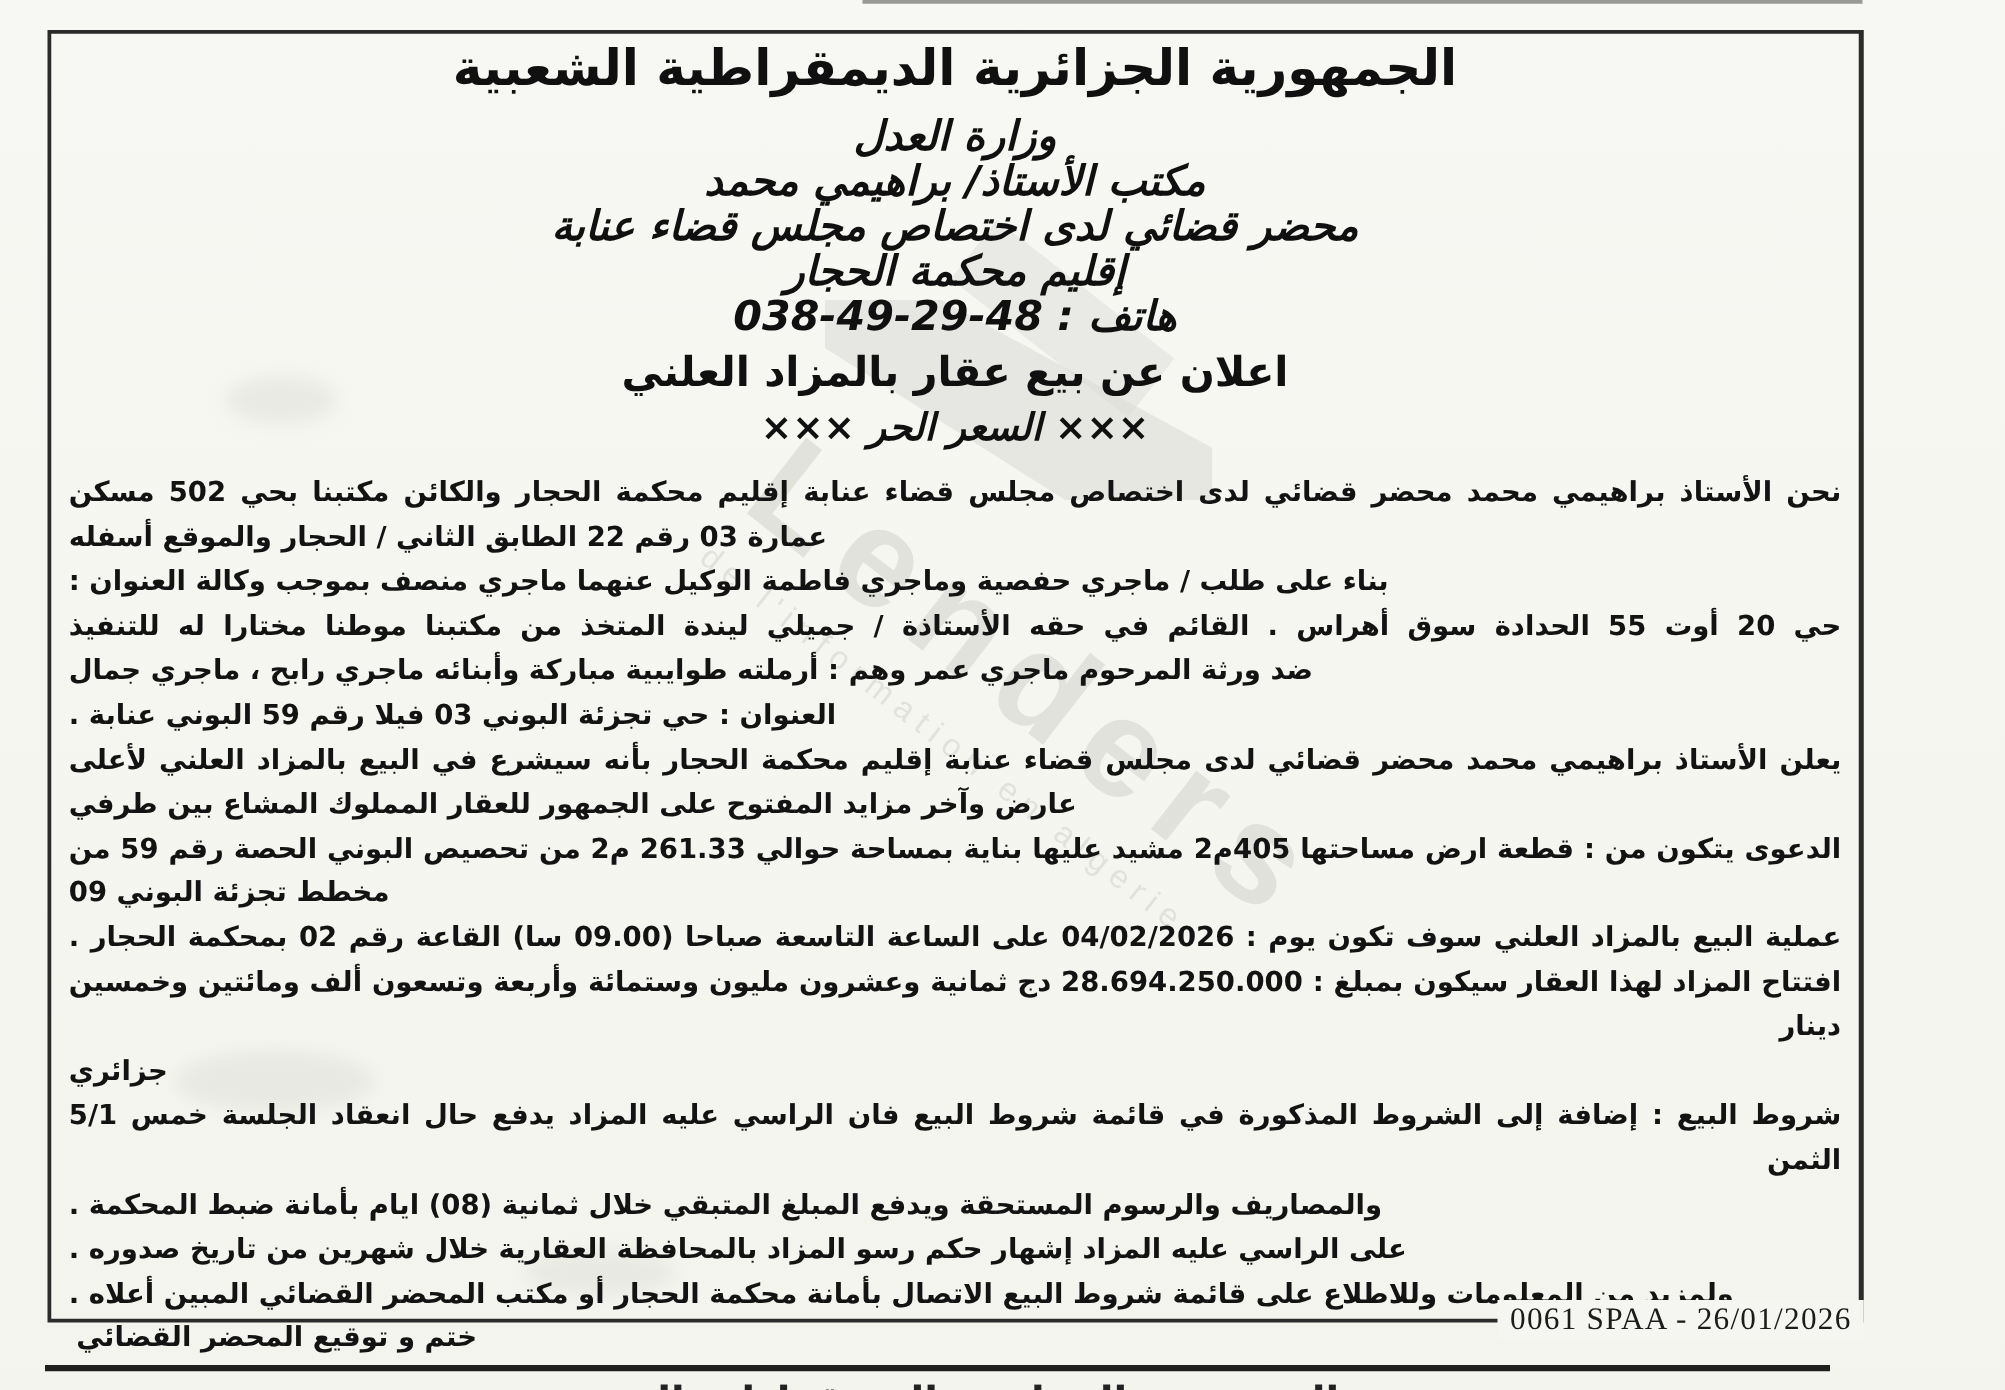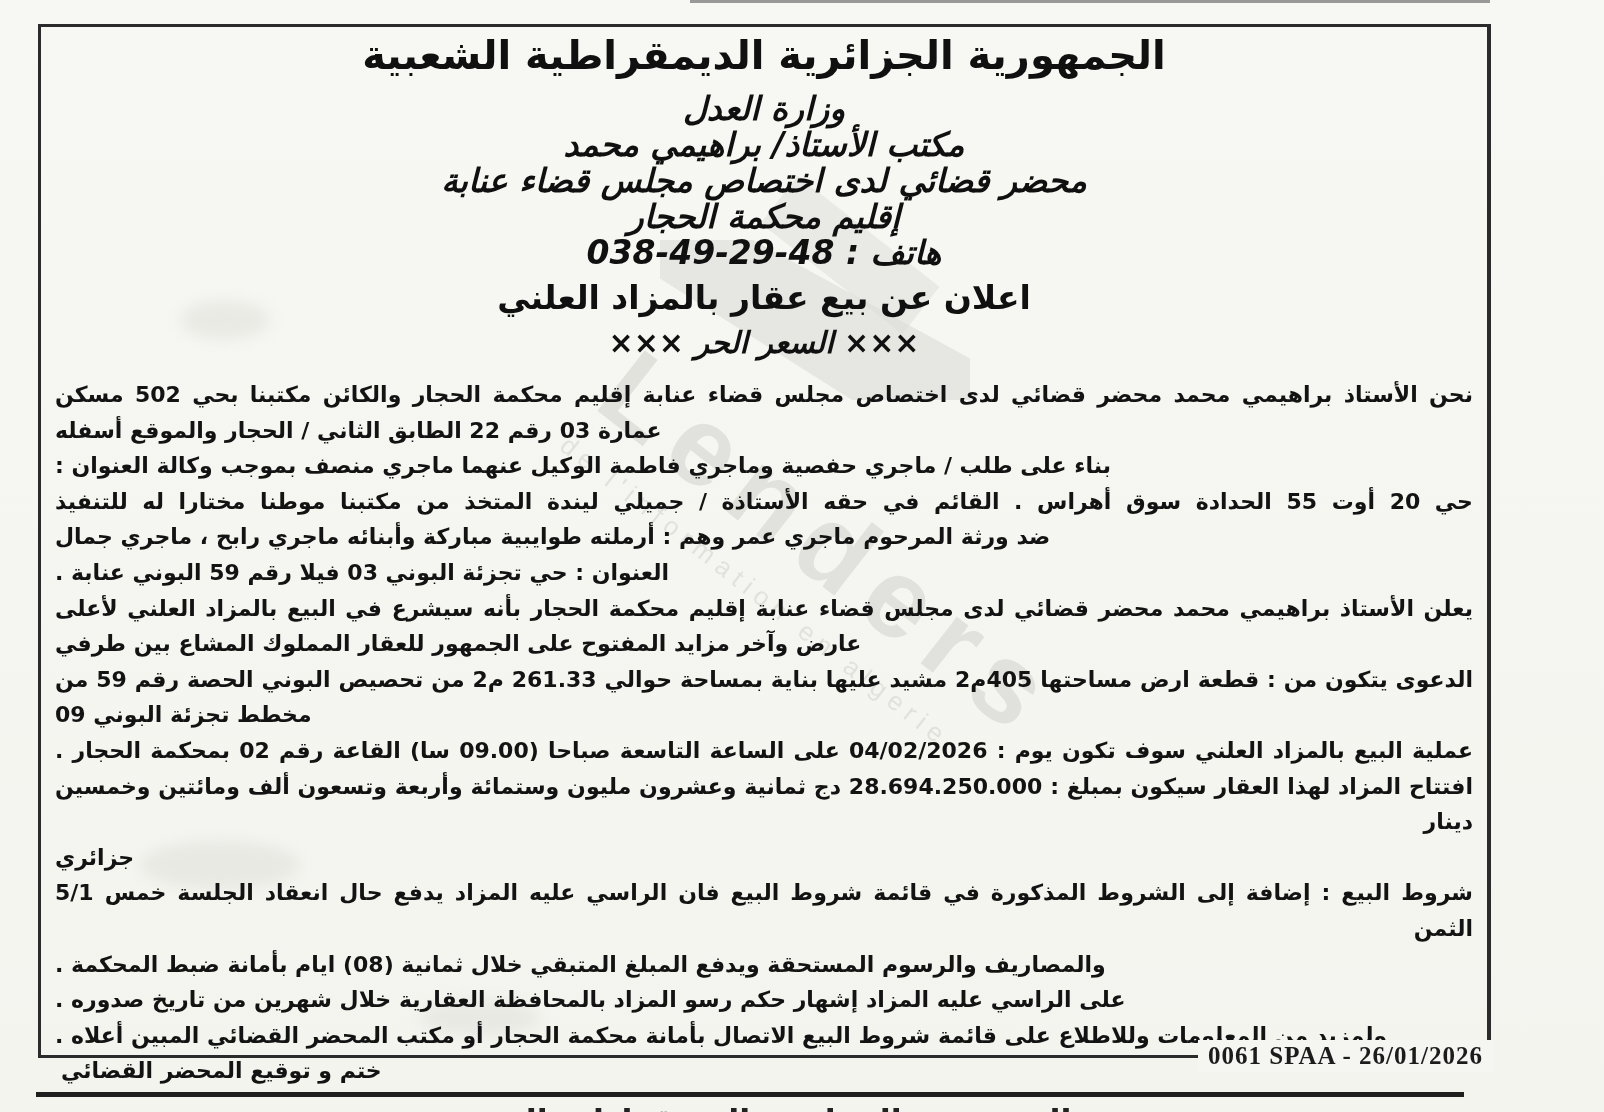--- a/index.html
+++ b/index.html
@@ -37,21 +37,21 @@
     font-weight:bold;font-size:22px;line-height:35.6px;color:#131313;
   }
   .bl{white-space:nowrap;}
   .j{white-space:normal;text-align:justify;text-align-last:justify;-moz-text-align-last:justify;}
   .r{text-align:left;}
   .sign{text-align:left;padding-left:6px;}
   
   .stamp{
     position:absolute;left:1198px;top:1040px;z-index:3;
     background:#f5f5f1;padding:2px 10px;direction:ltr;
-    font-family:"Liberation Serif",serif;font-weight:bold;font-size:25px;letter-spacing:1px;color:#1c1c1c;
+    font-family:"Liberation Serif",serif;font-weight:normal;font-size:25px;letter-spacing:1px;color:#1c1c1c;
     white-space:nowrap;
   }
   
   .next-box{
     position:absolute;left:36px;top:1092px;width:1428px;height:40px;
     border-top:5px solid #1f1f1f;z-index:1;overflow:hidden;
   }
   .next-line{direction:rtl;text-align:center;font-weight:bold;font-size:32px;line-height:40px;margin-top:4px;color:#222;}
 </style>
 </head>

